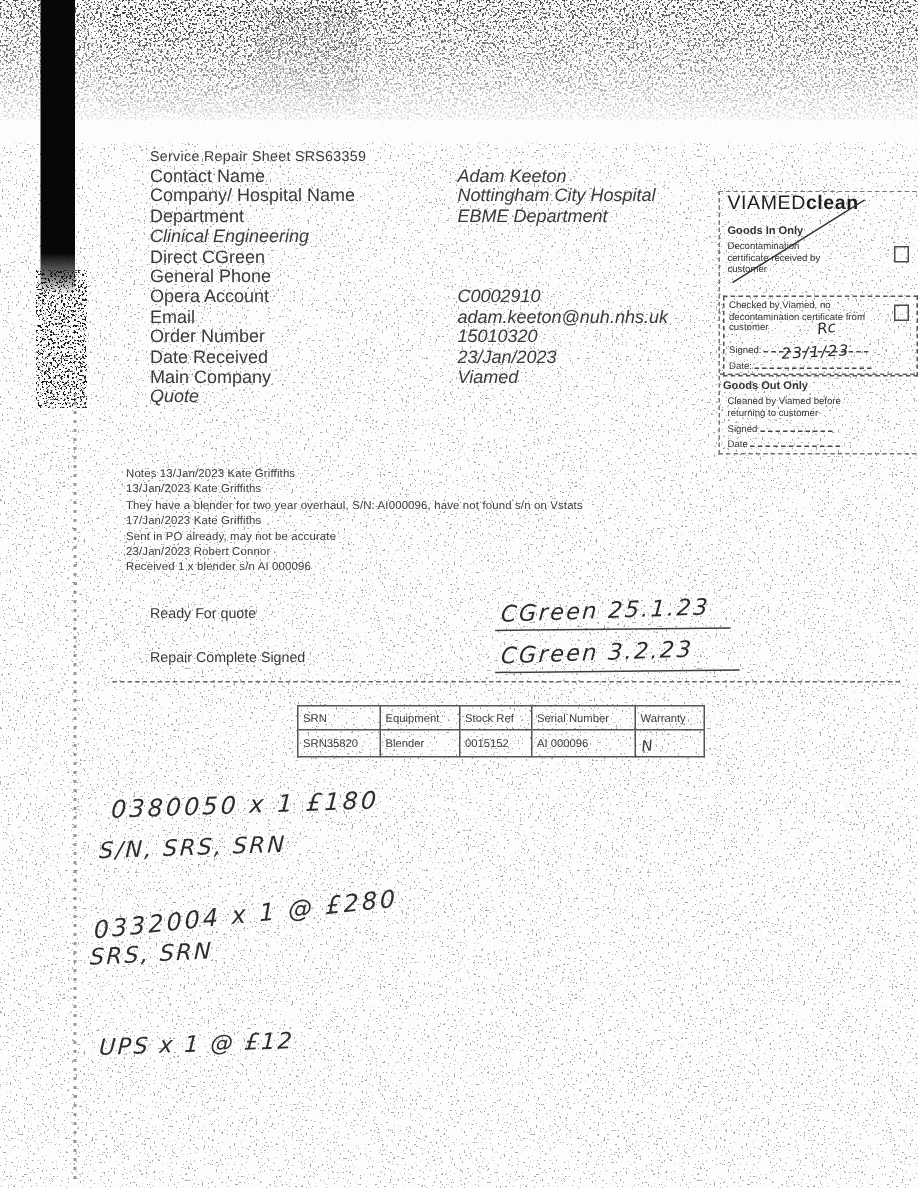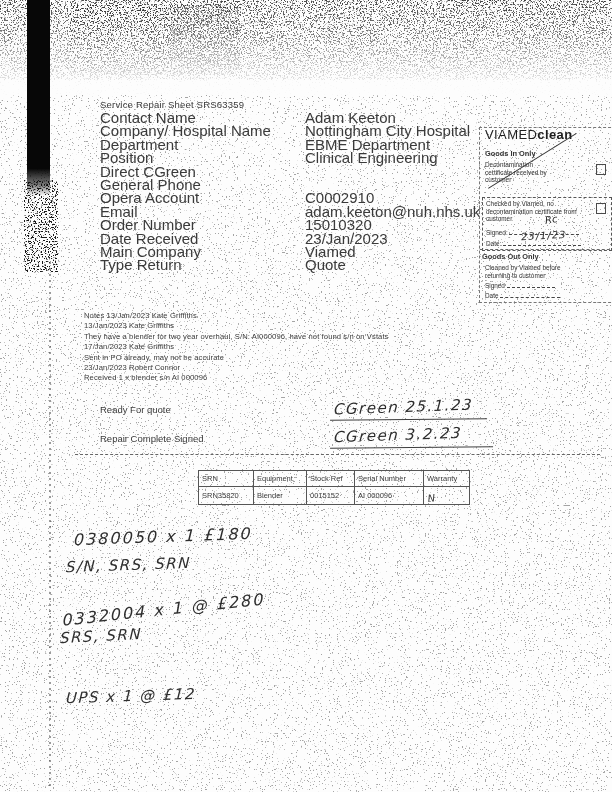--- a/index.html
+++ b/index.html
@@ -11,24 +11,24 @@
   .noise{position:absolute;left:0;top:0;width:612px;height:792px;z-index:0;}
   .fade-overlay{position:absolute;left:0;top:0;width:612px;height:95px;z-index:1;
     background:linear-gradient(to bottom,rgba(253,253,253,0) 0%,rgba(253,253,253,.25) 35%,rgba(253,253,253,.95) 92%);}
   .black-bar{position:absolute;left:27px;top:0;width:23px;height:196px;z-index:2;
     background:linear-gradient(to bottom,#070707 0 86%,rgba(7,7,7,.55) 94%,rgba(7,7,7,0) 100%);}
   .dotted-line{position:absolute;left:49px;top:262px;width:2px;height:528px;z-index:2;opacity:.55;
     background:repeating-linear-gradient(to bottom,#4a4a4a 0 2px,transparent 2px 6px);}
   .content{position:absolute;left:0;top:0;width:502px;height:792px;z-index:3;filter:blur(.3px);}
 
   .doc-title{position:absolute;left:100px;top:99px;font-size:9.5px;letter-spacing:.2px;}
-  .form{position:absolute;left:100px;top:111px;width:420px;font-size:15px;}
+  .form{position:absolute;left:100px;top:111px;width:420px;font-size:12px;}
   .form .row{display:flex;height:13.4px;line-height:13.4px;}
   .form .lbl{width:205px;flex:none;}
-  .form .val{flex:1;}
+  .form .val{flex:1;font-style:italic;}
 
   .notes{position:absolute;left:84px;top:311px;width:440px;font-size:7.6px;line-height:10.4px;letter-spacing:.1px;}
 
   .signoff-lbl{position:absolute;font-size:9.5px;}
   .hw{font-family:"DejaVu Sans",sans-serif;font-style:italic;color:#2b2b2b;white-space:nowrap;}
   .hw-sign{position:absolute;font-size:15px;letter-spacing:1.5px;transform:rotate(-2deg) skewX(-6deg);}
   .uline{position:absolute;border-bottom:1.6px solid #3d3d3d;transform:rotate(-.6deg);}
 
   .divider{position:absolute;left:75px;top:454px;width:525px;border-top:1.6px dashed #4c4c4c;opacity:.85;}
 
@@ -103,21 +103,20 @@
         </div>
       <div class="row">
           <span class="lbl">Company/ Hospital Name</span>
           <span class="val">Nottingham City Hospital</span>
         </div>
       <div class="row">
           <span class="lbl">Department</span>
           <span class="val">EBME Department</span>
         </div>
       <div class="row">
-          <span class="lbl">Position</span>
           <span class="val">Clinical Engineering</span>
         </div>
       <div class="row">
           <span class="lbl">Direct CGreen</span>
           <span class="val"></span>
         </div>
       <div class="row">
           <span class="lbl">General Phone</span>
         </div>
       <div class="row">
@@ -134,21 +133,20 @@
         </div>
       <div class="row">
           <span class="lbl">Date Received</span>
           <span class="val">23/Jan/2023</span>
         </div>
       <div class="row">
           <span class="lbl">Main Company</span>
           <span class="val">Viamed</span>
         </div>
       <div class="row">
-          <span class="lbl">Type Return</span>
           <span class="val">Quote</span>
         </div>
     </div>
 
     <div class="notes">
       <div>Notes 13/Jan/2023 Kate Griffiths</div>
       <div>13/Jan/2023 Kate Griffiths</div>
       <div>They have a blender for two year overhaul, S/N: AI000096, have not found s/n on Vstats</div>
       <div>17/Jan/2023 Kate Griffiths</div>
       <div>Sent in PO already, may not be accurate</div>

